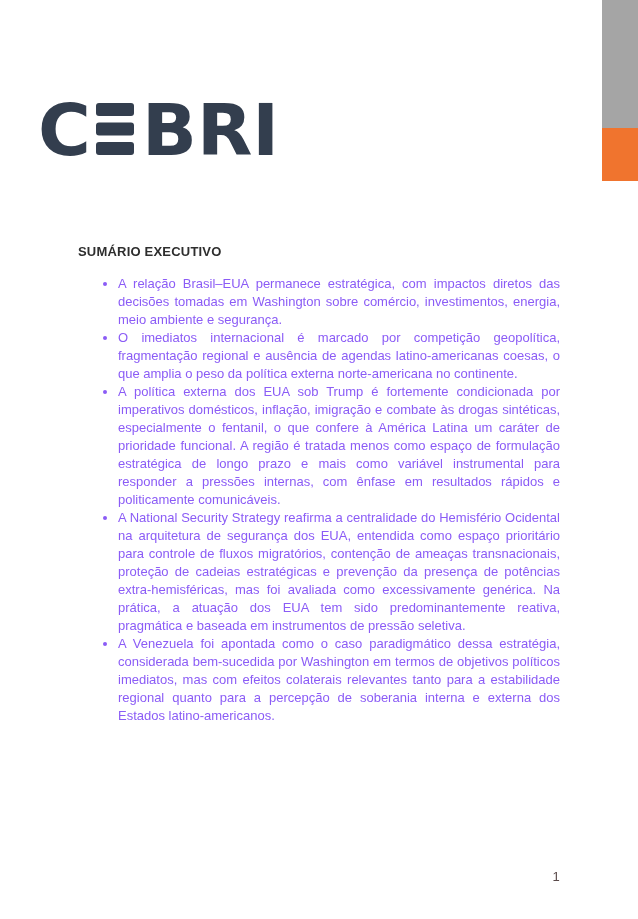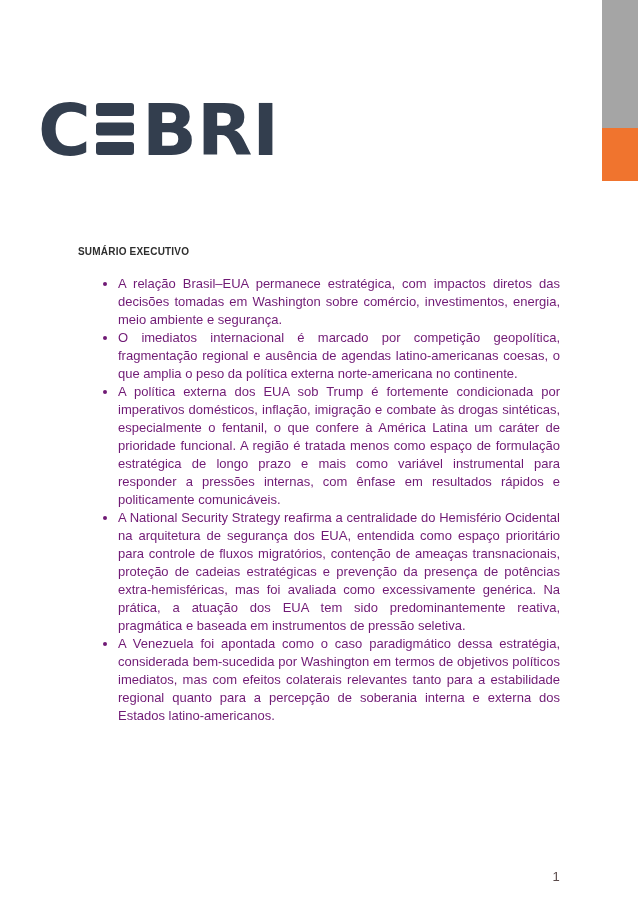--- a/index.html
+++ b/index.html
@@ -55,34 +55,34 @@
     color: #414141;
   }
   .doc-date {
     margin-top: 13px;
     font-size: 13px;
     line-height: 15px;
     color: #3d3d3d;
   }
   .doc-section-heading {
     margin-top: 14px;
-    font-size: 10px;
+    font-size: 13px;
     line-height: 15px;
     font-weight: 700;
     letter-spacing: 0.2px;
     color: #2e2e2e;
   }
   .doc-bullets {
     margin: 16px 0 0 0;
     padding: 0 0 0 40px;
     list-style: disc outside;
     font-size: 13px;
     line-height: 18px;
     text-align: justify;
-    color: #701a75;
+    color: #8b5cf6;
   }
   .doc-bullets li {
     margin: 0;
     padding: 0;
   }
   .page-number {
     position: absolute;
     left: 550px;
     top: 869px;
     width: 12px;

